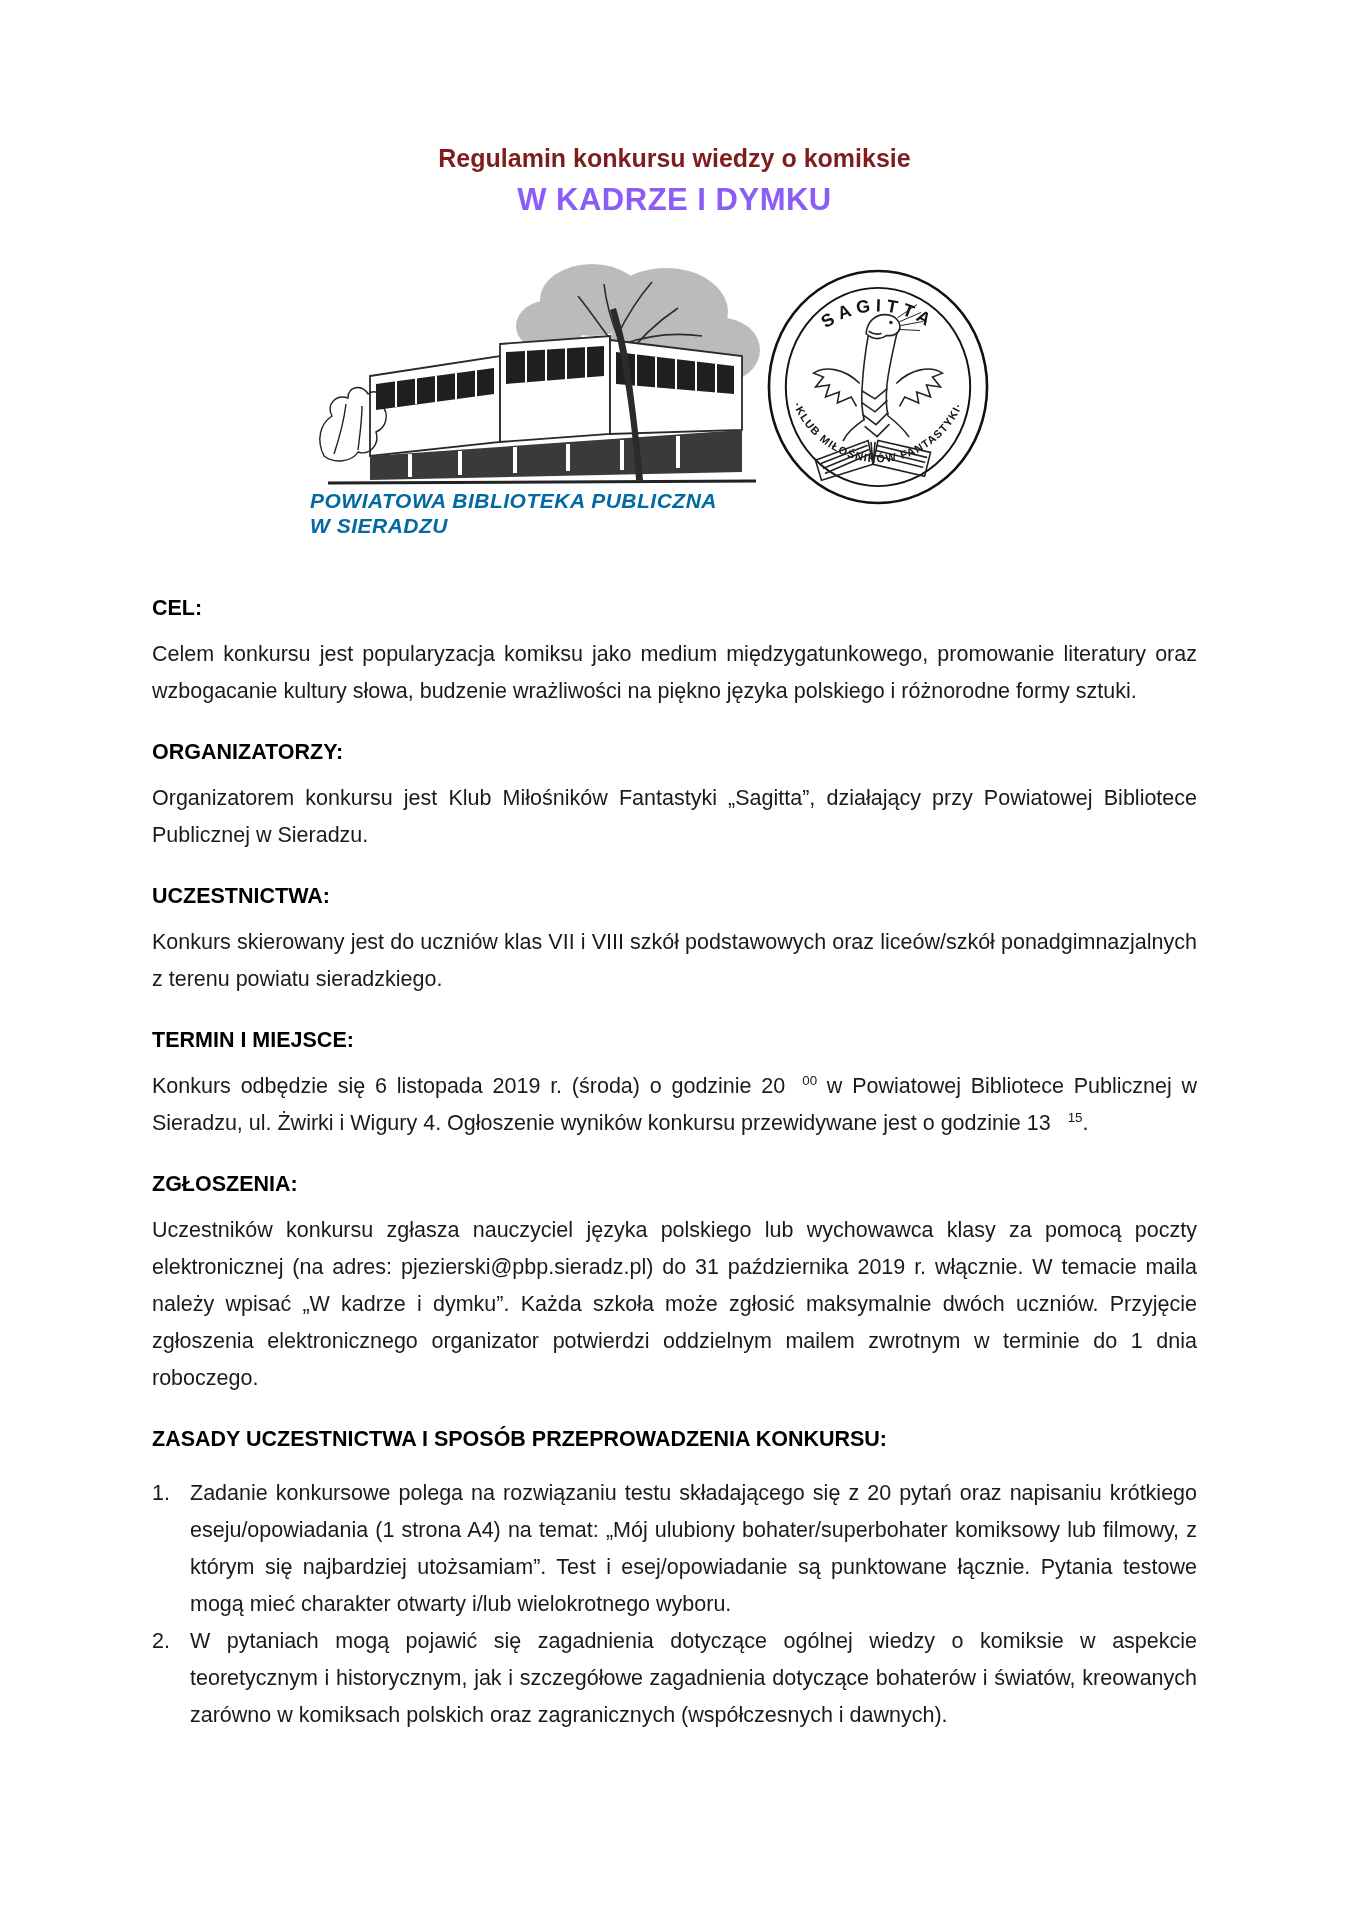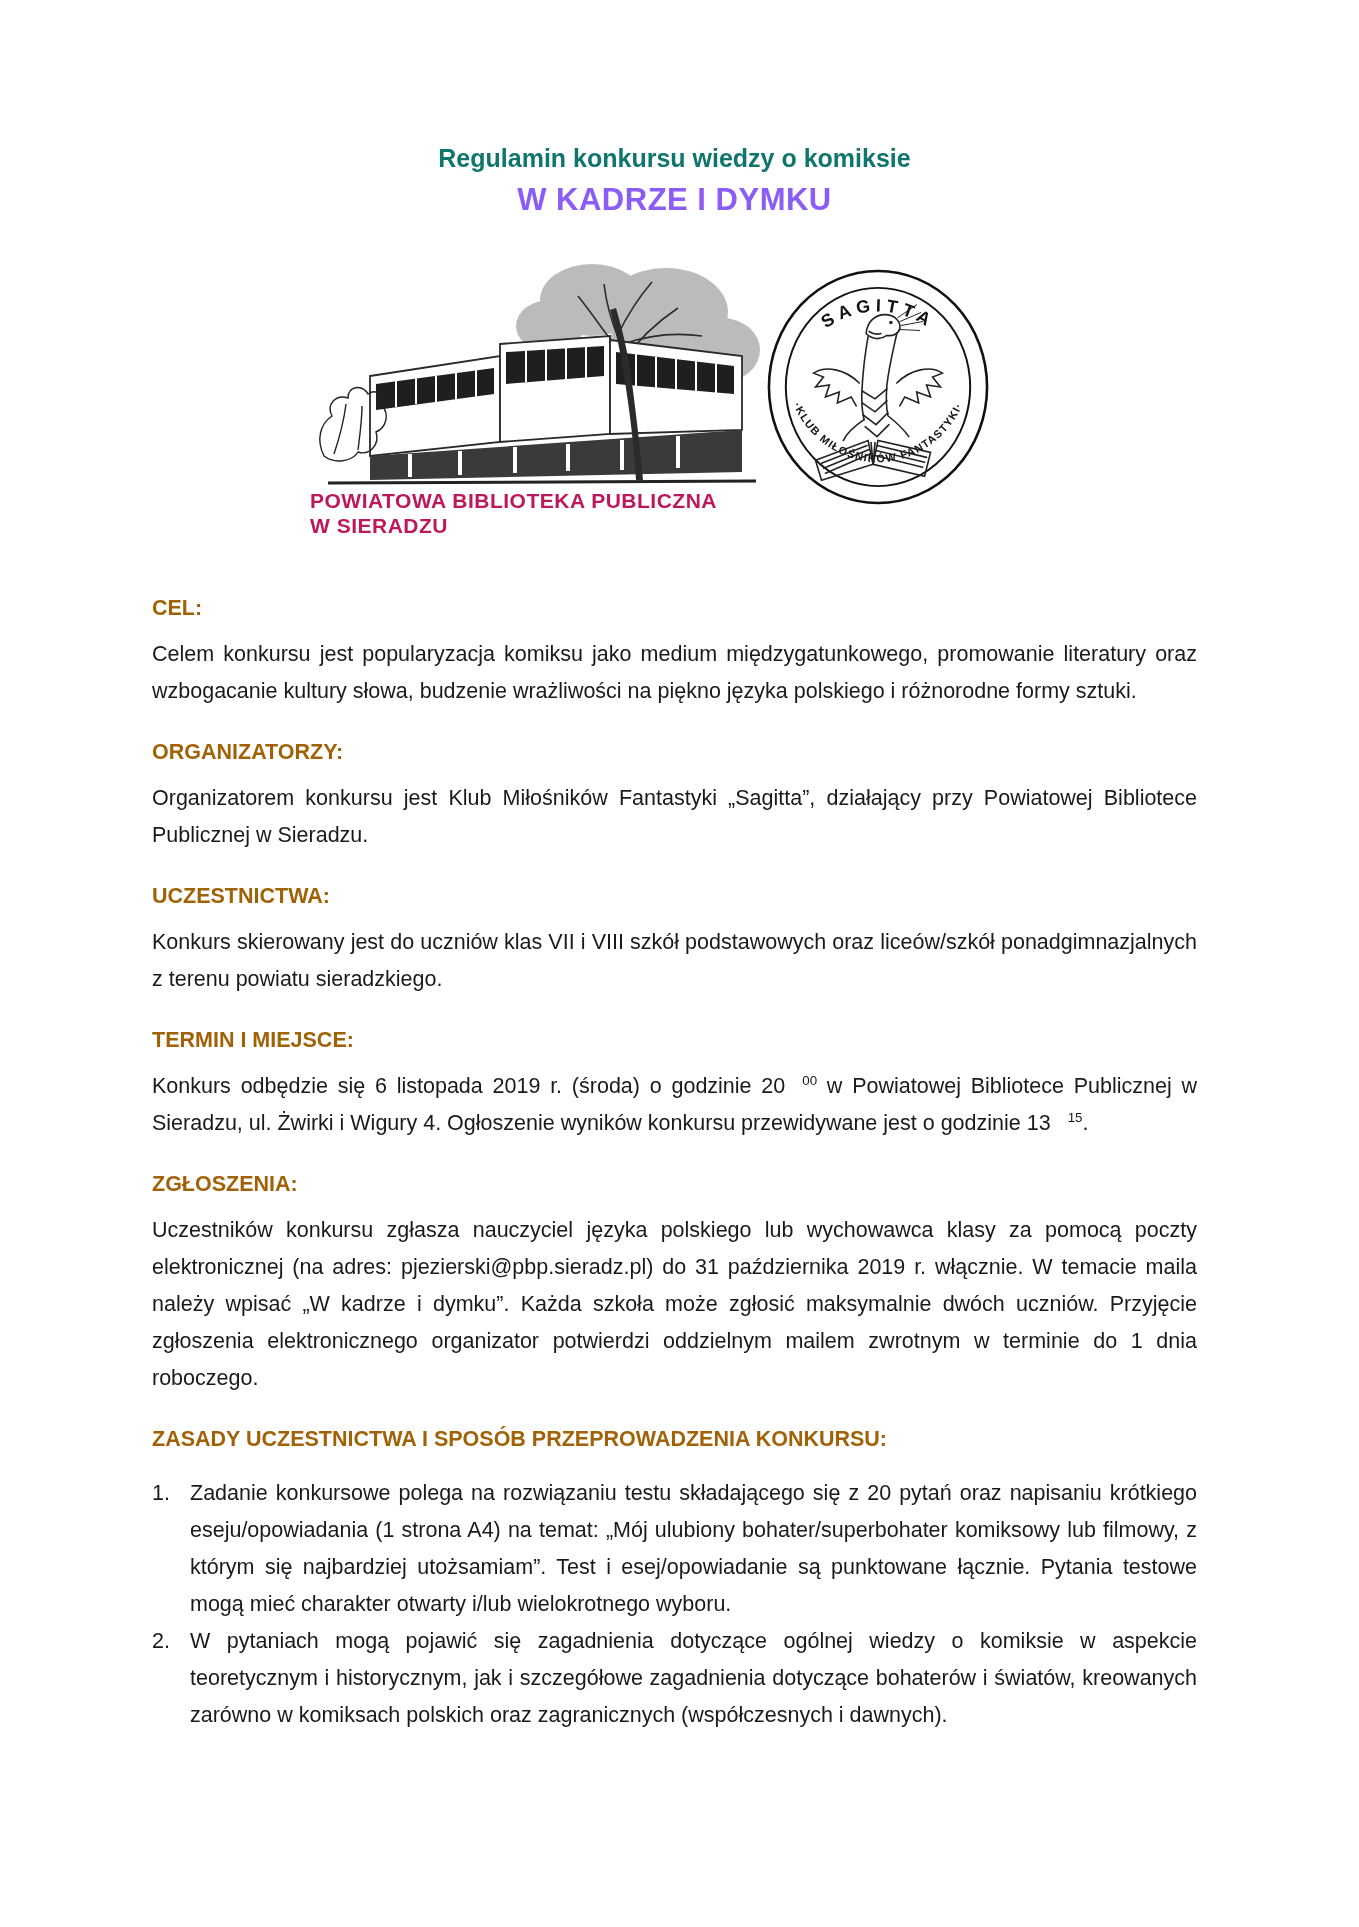--- a/index.html
+++ b/index.html
@@ -11,40 +11,40 @@
   }
   .page{
     width:1359px;height:1927px;
     box-sizing:border-box;
     padding:142px 162px 0 152px;
     position:relative;
   }
   
   .title-block{text-align:center;}
   .doc-title{
-    font-size:25px;font-weight:bold;line-height:1.35;color:#0f766e;
+    font-size:25px;font-weight:bold;line-height:1.35;color:#7f1d1d;
   }
   .doc-subtitle{
     font-size:31px;font-weight:bold;line-height:1.2;color:#8b5cf6;
     margin-top:5px;letter-spacing:.5px;
   }
   
   .logos-row{
     position:relative;height:322px;margin-top:26px;
   }
   .library-logo{position:absolute;left:158px;top:0;width:452px;}
   .library-caption{
-    color:#be185d;font-weight:bold;
+    color:#0369a1;font-weight:bold;font-style:italic;
     font-size:21px;line-height:1.2;letter-spacing:.5px;
     margin-top:2px;
   }
   .sagitta-logo{position:absolute;left:612px;top:22px;width:228px;height:242px;}
   
   .section-heading{
-    font-size:21.5px;font-weight:bold;color:#a16207;
+    font-size:21.5px;font-weight:bold;color:#000000;
     margin:29px 0 13px 0;line-height:1.3;
   }
   .body-par{
     font-size:21.5px;line-height:37px;margin:0;
     text-align:justify;
   }
   sup.tm{font-size:0.62em;vertical-align:super;line-height:0;margin-left:17px;}
   
   .rules-list{margin-top:21px;}
   .rule-item{display:flex;align-items:flex-start;}

